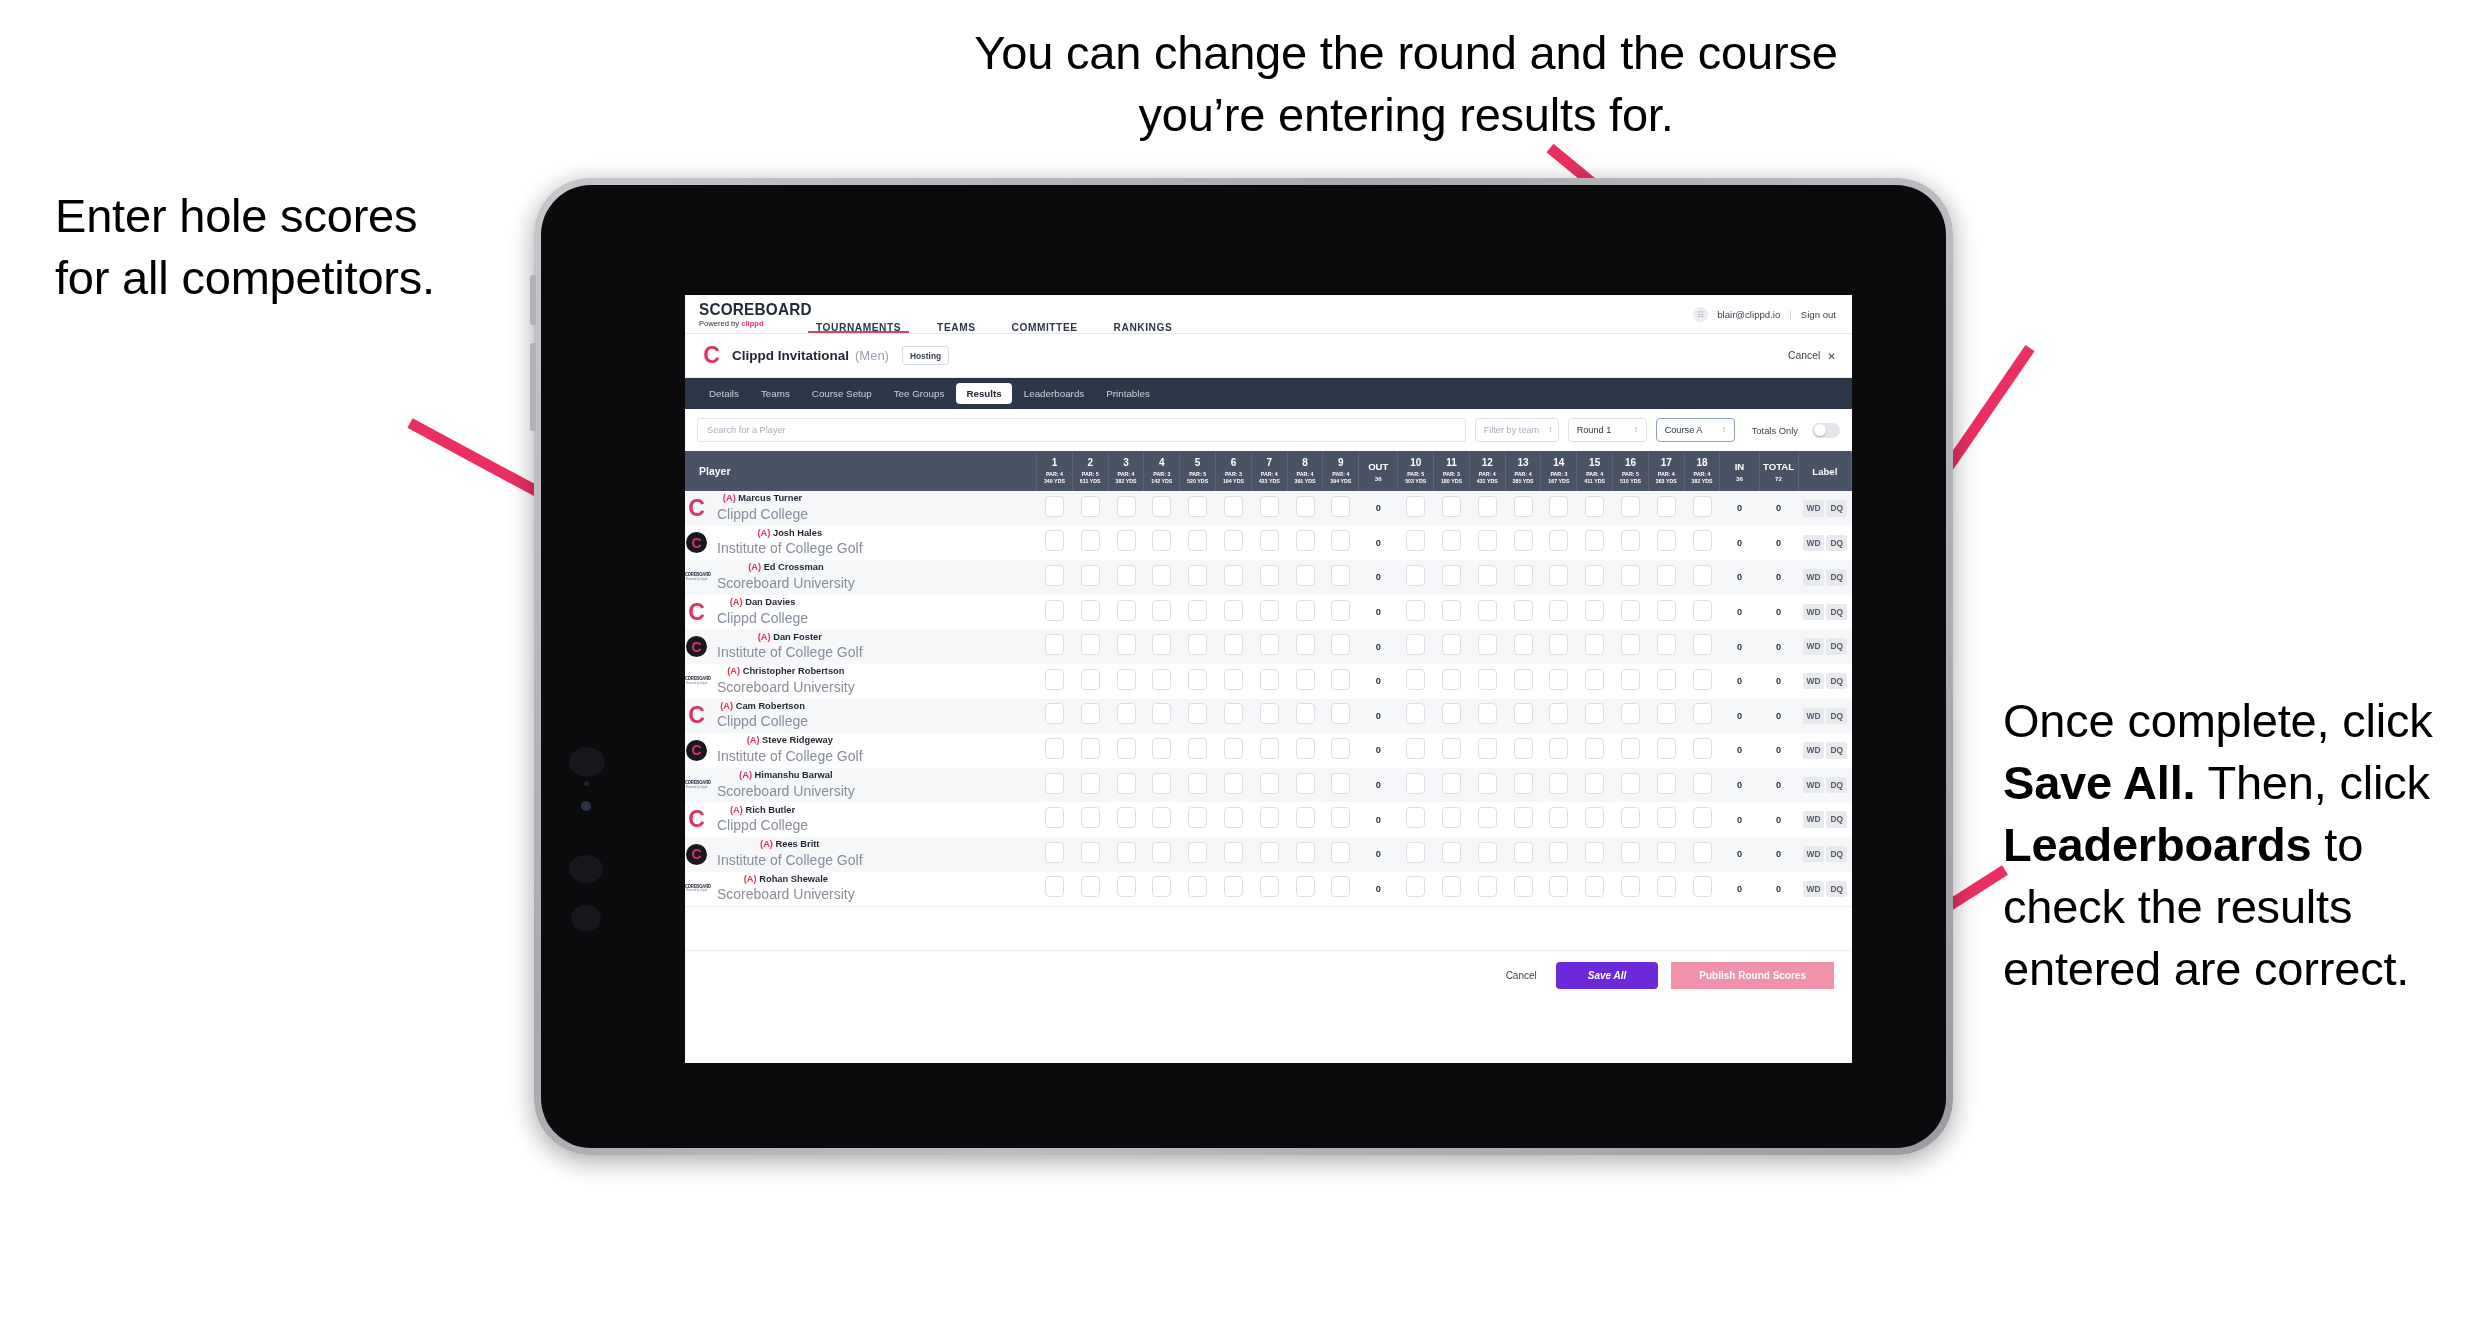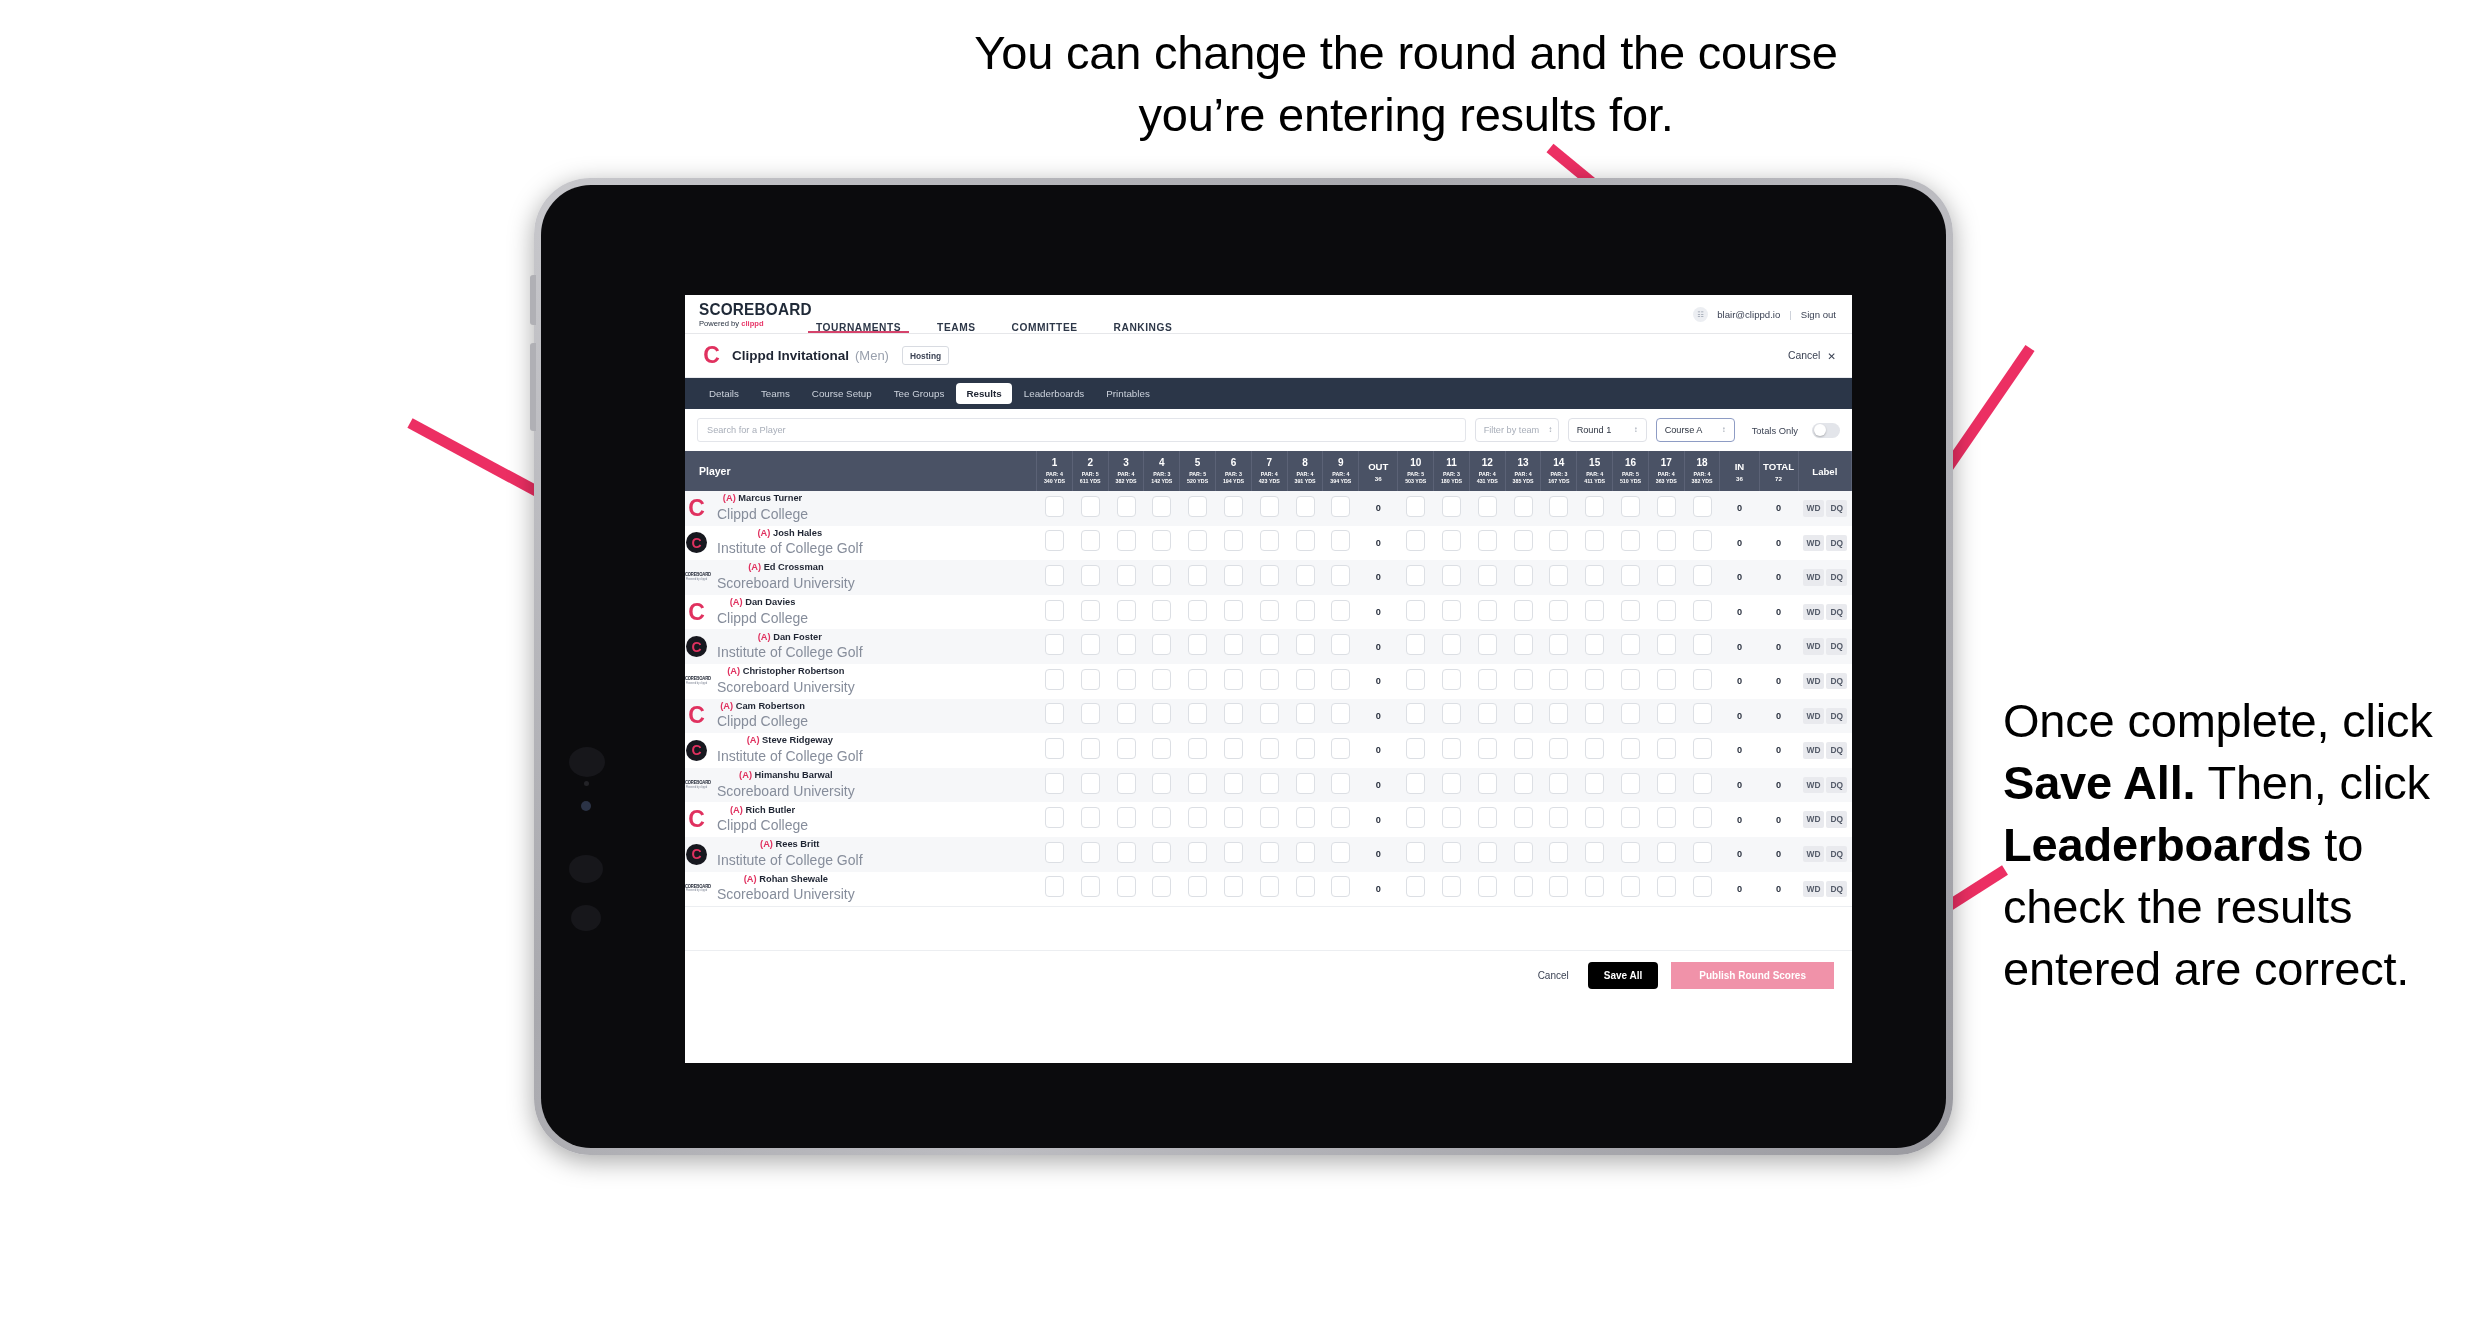--- a/index.html
+++ b/index.html
@@ -233,36 +233,38 @@
 
   
   #tfoot-gap { height: 44px; background:#fff; border-top:1px solid #eceef1; }
   #footer {
     height: 49px; background:#fff; border-top:1px solid #eceef1;
     display:flex; align-items:center; justify-content:flex-end;
     gap: 13px; padding-right: 18px;
   }
   #btn-cancel { font-size: 10px; color:#3c4354; cursor:pointer; padding: 0 6px; }
   #btn-save {
-    background:#000000; color:#fff; font-size:10px; font-weight:600;
-    border:none; border-radius:4px; padding: 8px 16px; cursor:pointer;
+    background:#6d28d9; color:#fff; font-size:10px; font-weight:600;
+    border:none; border-radius:4px; padding: 8px 32px; cursor:pointer;
     font-family:"Liberation Sans",sans-serif;
+    font-style:italic;
   }
   #btn-publish {
     background:#f092a9; color:#fff; font-size:10px; font-weight:600;
     border:none; border-radius:0; padding: 8px 28px; cursor:pointer;
     font-family:"Liberation Sans",sans-serif;
   }
 </style>
 </head>
 <body>
 
 <div id="stage">
 
   <div class="anno" id="anno-top">You can change the round and the course you’re entering results for.</div>
+  <div class="anno" id="anno-left">Enter hole scores for all competitors.</div>
 
 
   <div class="anno" id="anno-save"><span>Once complete, click </span><b>Save All.</b><span> Then, click </span><b>Leaderboards</b><span> to check the results entered are correct.</span></div>
 
   <svg class="arrow" style="left:1540px;top:140px;" width="220" height="180" viewBox="0 0 220 180">
     <path d="M10,8 L170,140" stroke="#ec2f63" stroke-width="11" fill="none"></path>
     <path d="M196,172 L142,116 L183,112 Z" fill="#ec2f63"></path>
   </svg>
 
   <svg class="arrow" style="left:400px;top:415px;" width="370" height="200" viewBox="0 0 370 200">

